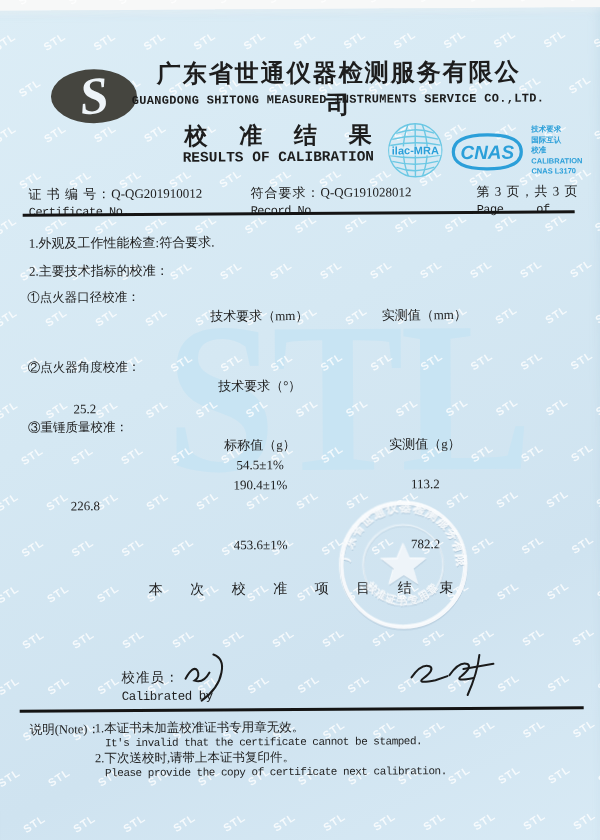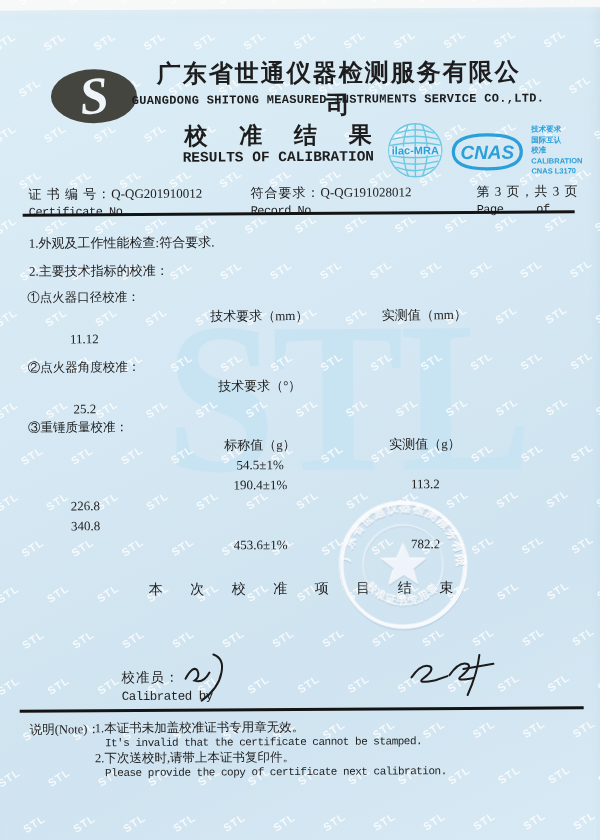--- a/index.html
+++ b/index.html
@@ -393,21 +393,20 @@
       <div class="abs bodyline" style="left:30px;top:233px;">1.外观及工作性能检查:符合要求.</div>
       <div class="abs bodyline" style="left:30px;top:261px;">2.主要技术指标的校准：</div>
 
       <div class="abs sec" style="top:288px;">
         <div class="sec-title">①点火器口径校准：</div>
         <div class="trow">
           <div class="c1">技术要求（mm）</div>
           <div class="c2">实测值（mm）</div>
         </div>
         <div class="trow">
-          <div class="c2">11.12</div>
         </div>
       </div>
 
       <div class="abs sec" style="top:358px;">
         <div class="sec-title">②点火器角度校准：</div>
         <div class="trow">
           <div class="c1">技术要求（°）</div>
         </div>
         <div class="trow">
           <div class="c2">25.2</div>
@@ -424,21 +423,20 @@
           <div class="c1">54.5±1%</div>
         </div>
         <div class="trow small">
           <div class="c1">190.4±1%</div>
           <div class="c2">113.2</div>
         </div>
         <div class="trow small">
           <div class="c2">226.8</div>
         </div>
         <div class="trow small">
-          <div class="c2">340.8</div>
         </div>
         <div class="trow small">
           <div class="c1">453.6±1%</div>
           <div class="c2">782.2</div>
         </div>
       </div>
 
       <div class="abs endline">本 次 校 准 项 目 结 束</div>
 
       <div class="abs sig-label" style="left:120px;top:668px;">

